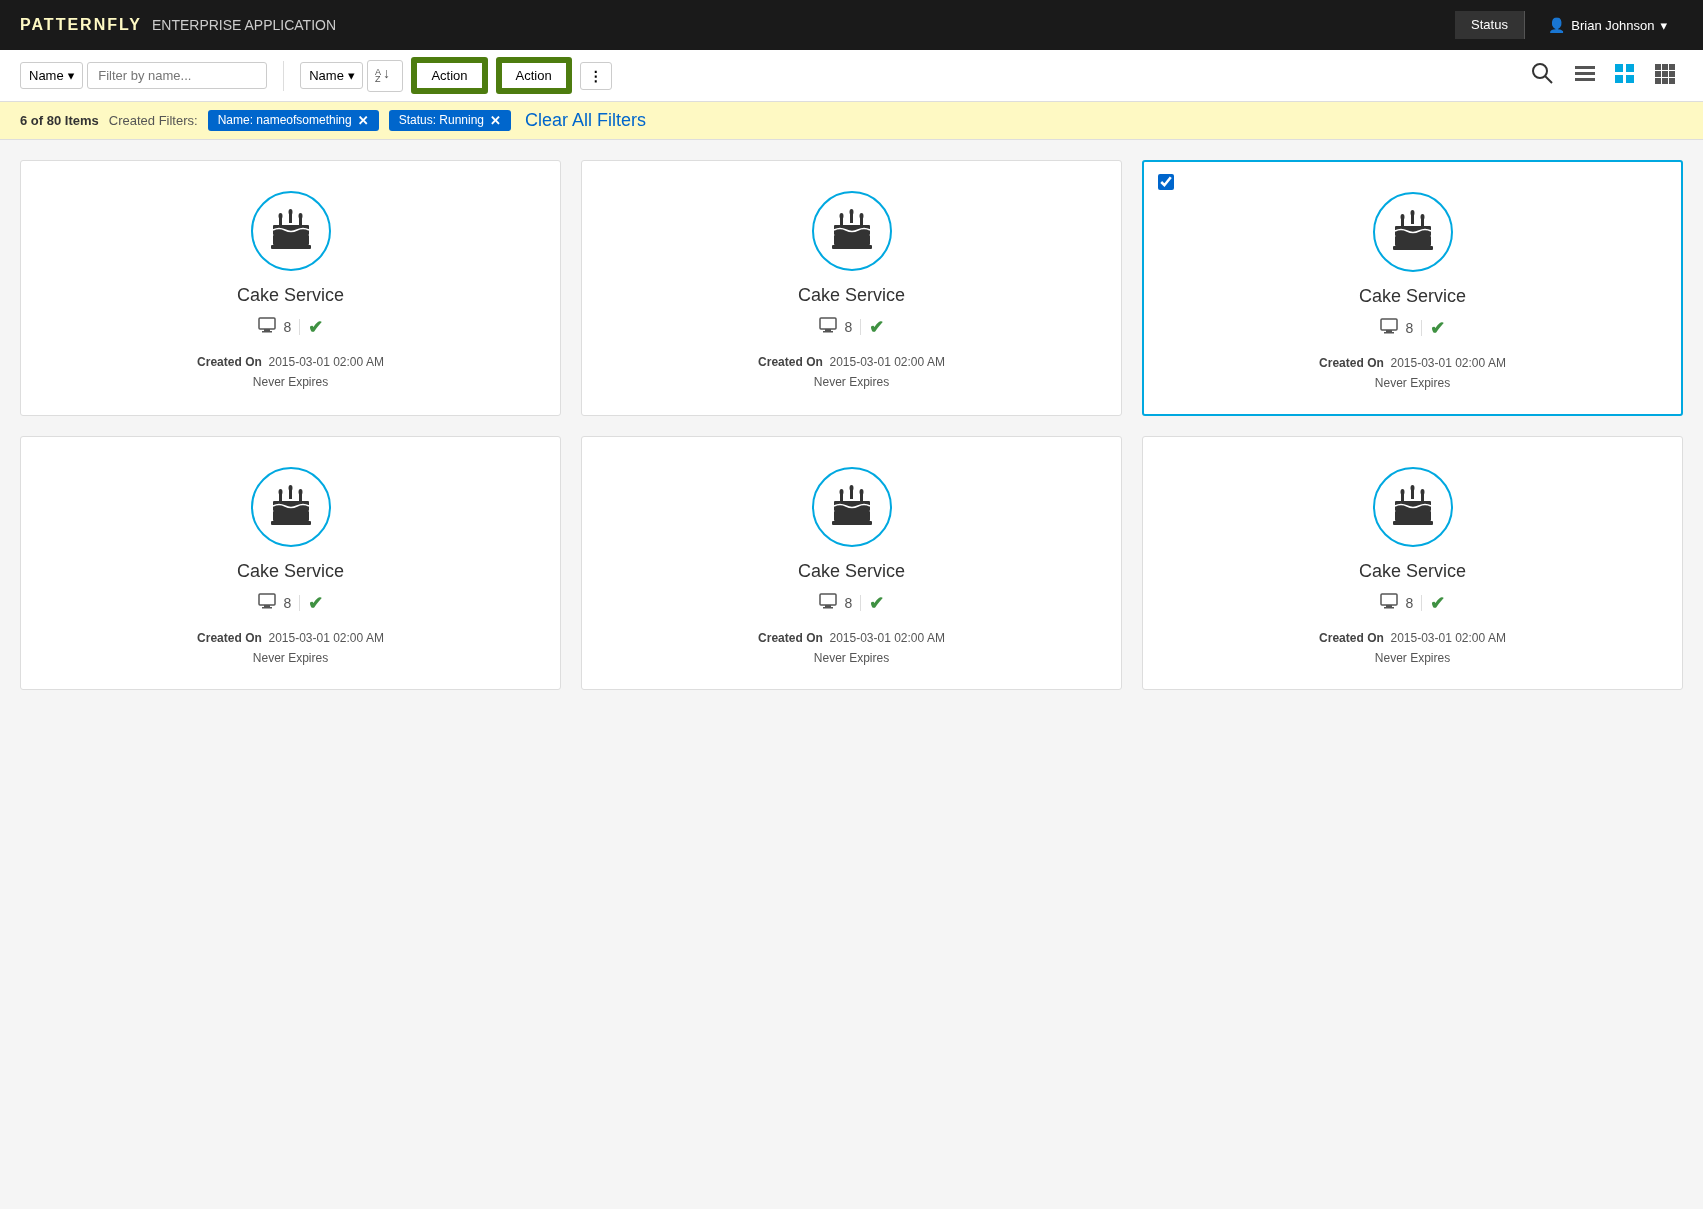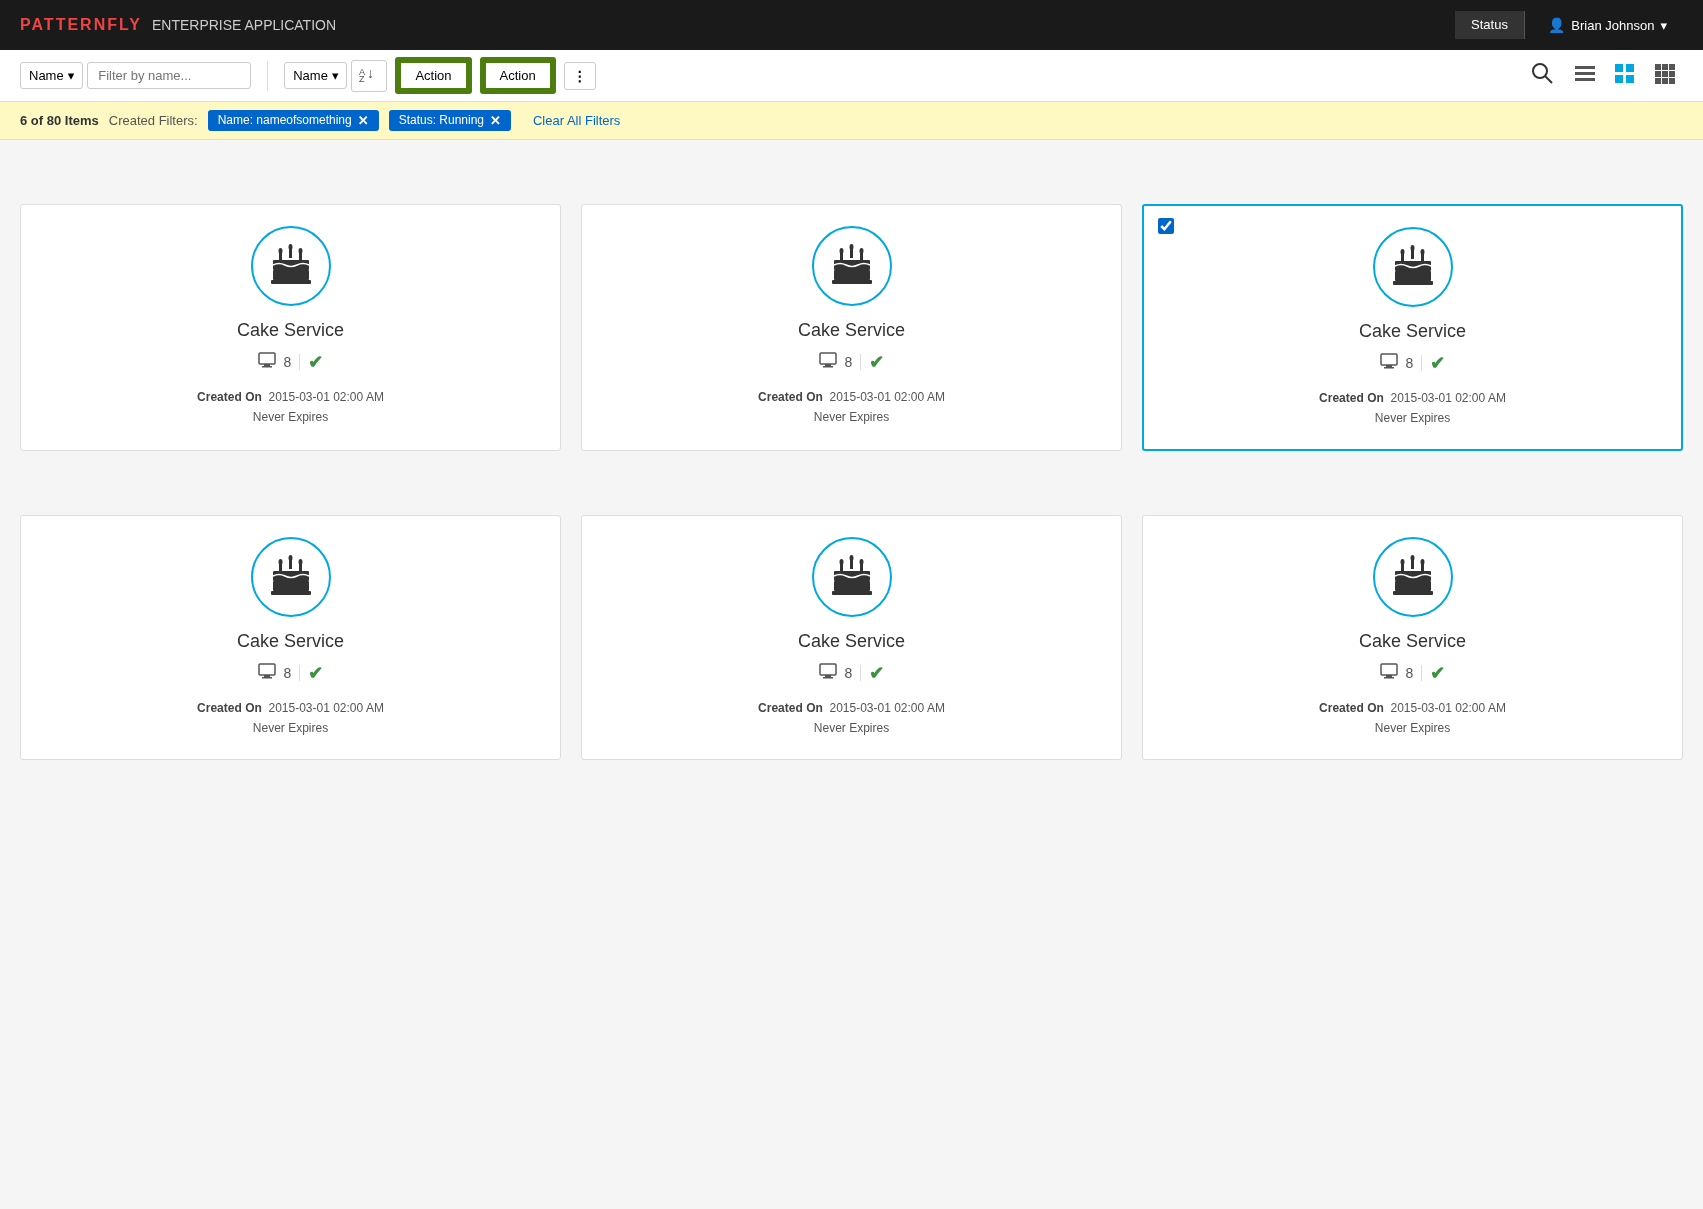--- a/index.html
+++ b/index.html
@@ -17,21 +17,21 @@
     }
     .header-brand {
       display: flex;
       align-items: center;
       gap: 10px;
     }
     .brand-logo {
       font-weight: 700;
       font-size: 16px;
       letter-spacing: 2px;
-      color: #ef4444;
+      color: #fef9c3;
     }
     .brand-app-name {
       color: #ccc;
       font-size: 14px;
       font-weight: 300;
     }
     .header-right {
       display: flex;
       gap: 7px;
     }
@@ -84,21 +84,21 @@
       cursor: pointer;
       font-size: 13px;
       gap: 4px;
     }
     .filter-input {
       border: 1px solid #ccc;
       border-radius: 3px;
       padding: 5px 10px;
       font-size: 13px;
       color: #999;
-      width: 164px;
+      width: 180px;
       background: white;
     }
     .sort-select {
       display: flex;
       align-items: center;
       border: 1px solid #ccc;
       border-radius: 3px;
       padding: 5px 8px;
       background: white;
       cursor: pointer;
@@ -181,50 +181,49 @@
       align-items: flex-start;
       gap: 6px;
     }
     .filter-tag-close {
       cursor: pointer;
       font-weight: bold;
       font-size: 13px;
     }
     .clear-filters {
       color: #0066cc;
-      font-size: 13px;
+      font-size: 18px;
       cursor: pointer;
       text-decoration: none;
-      margin-left: 12px;
+      margin-left: 4px;
     }
 
     
     .main-content {
       padding: 20px;
       background: #f5f5f5;
     }
 
     
     .card-grid {
       display: grid;
       grid-template-columns: repeat(3, 1fr);
       gap: 20px;
     }
 
     .card {
       background: white;
       border: 1px solid #ddd;
       border-radius: 3px;
-      padding: 21px 20px 20px;
+      padding: 30px 20px 20px;
       display: flex;
       flex-direction: column;
       align-items: center;
       position: relative;
       cursor: pointer;
-      margin-top: 44px;
     }
     .card.selected {
       border: 2px solid #00a8e0;
     }
 
     .card-checkbox {
       position: absolute;
       top: 12px;
       left: 14px;
       width: 16px;

